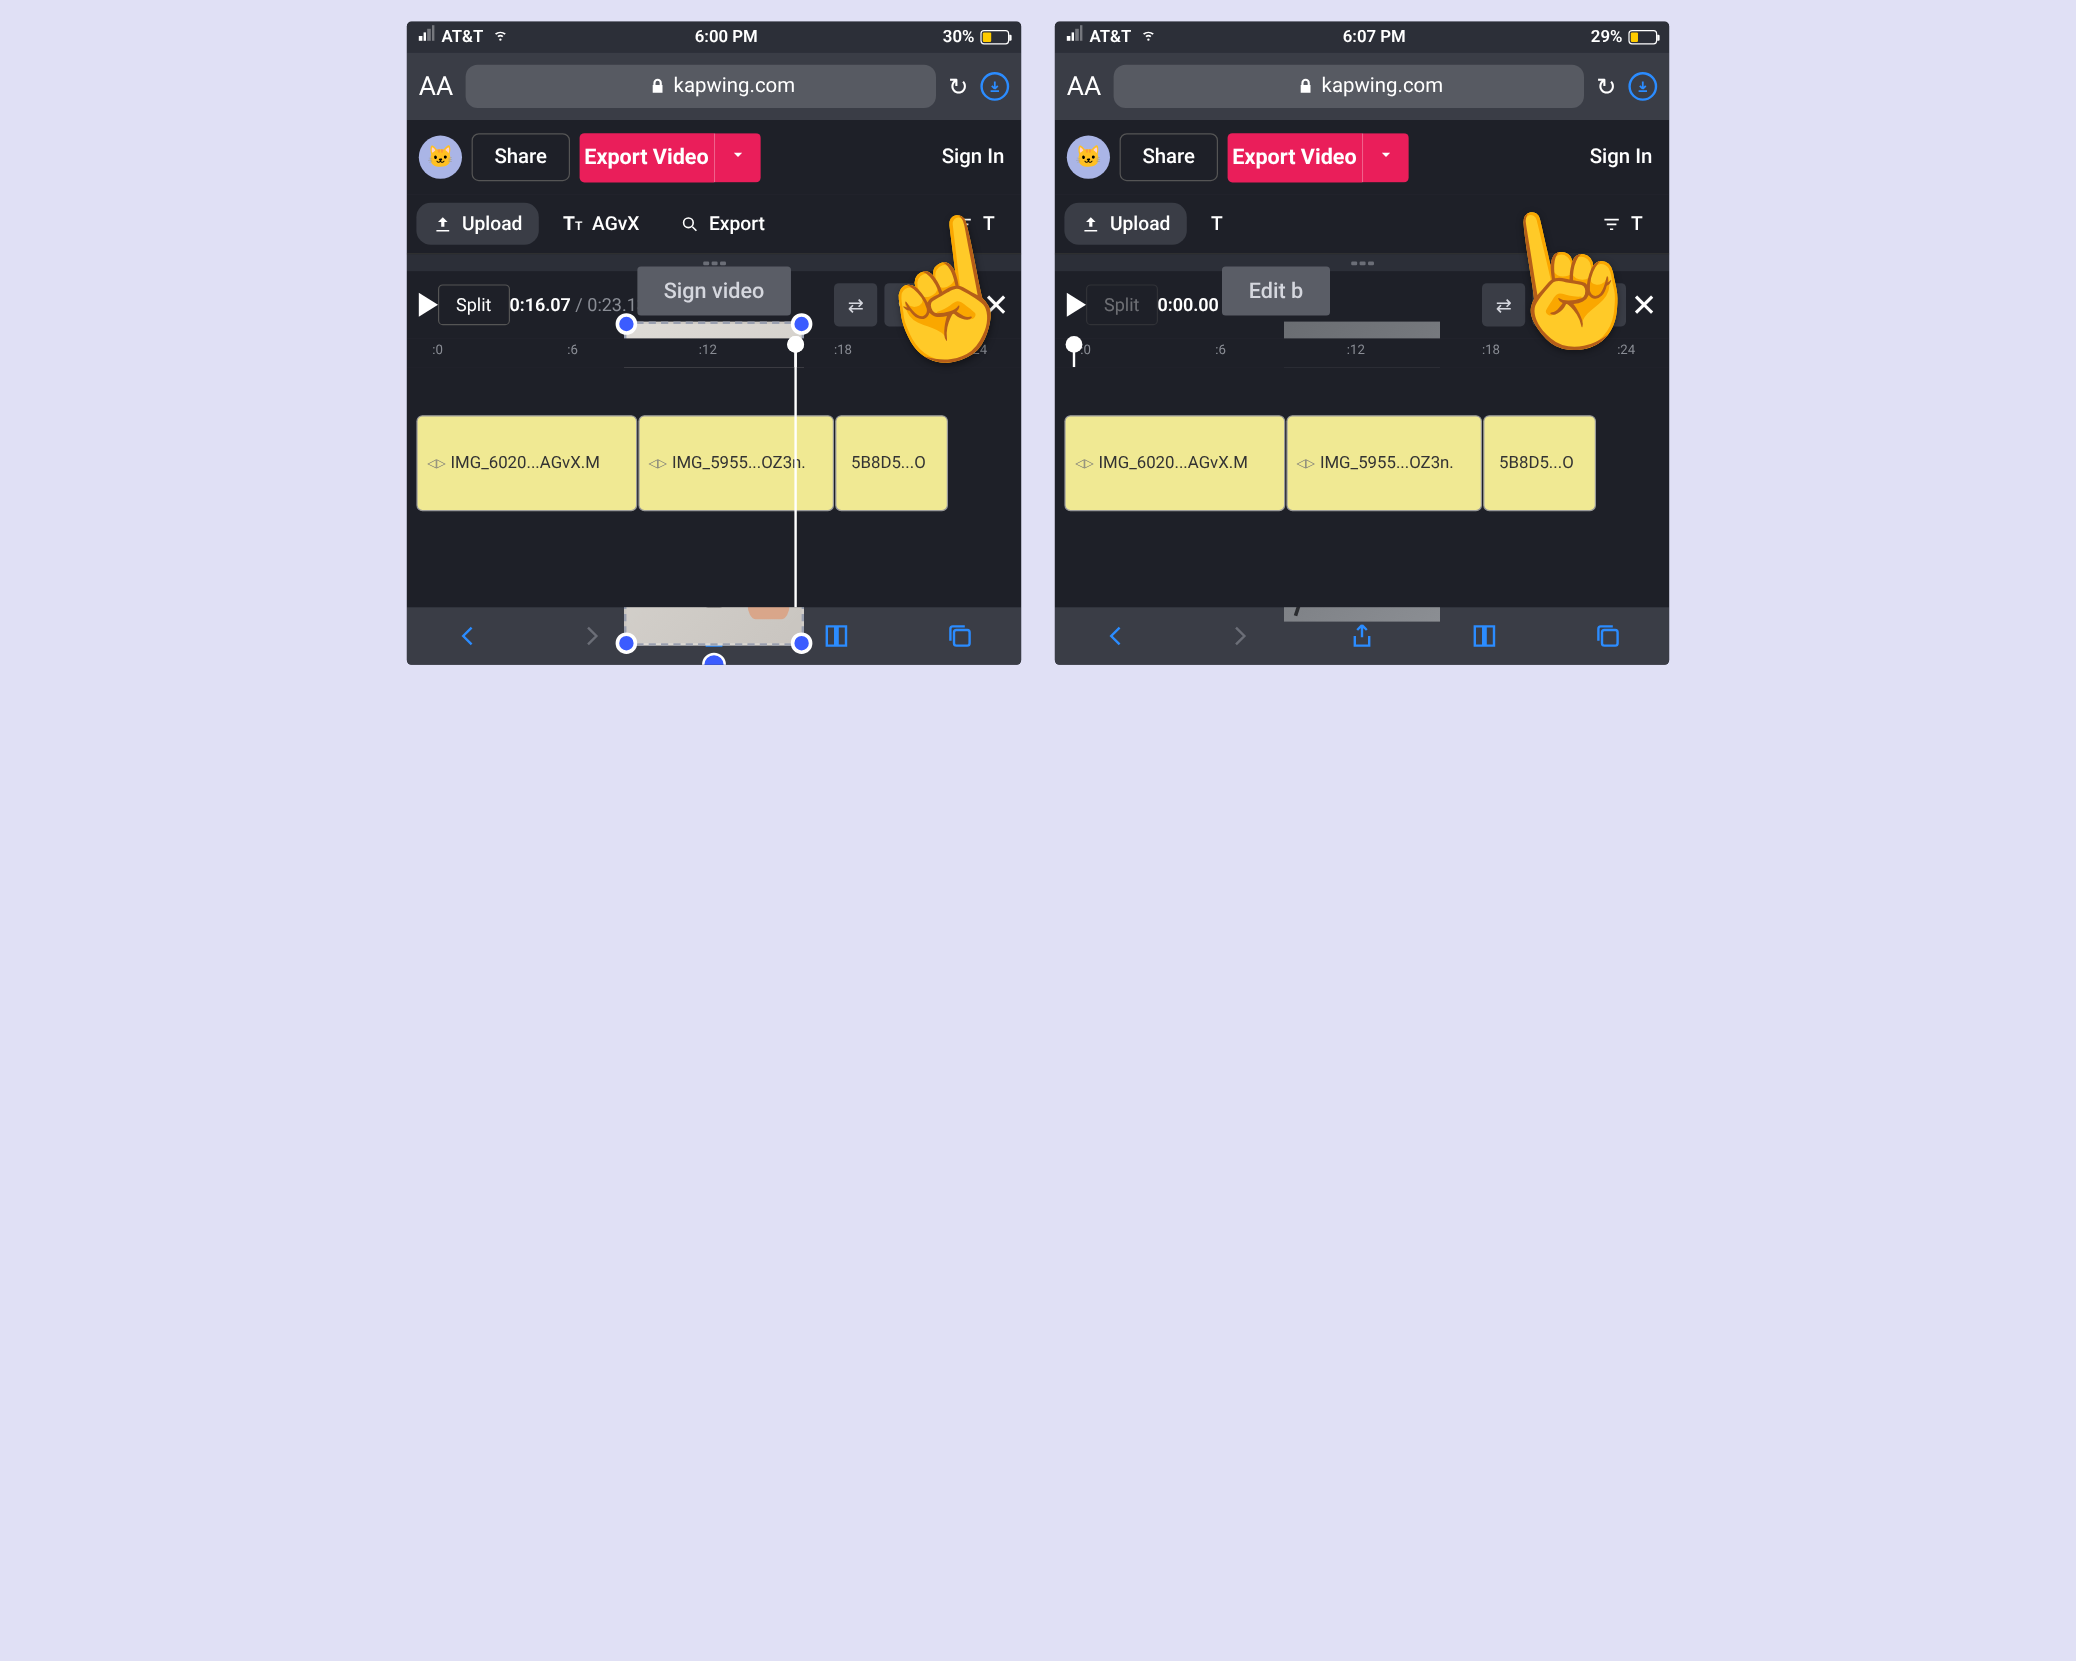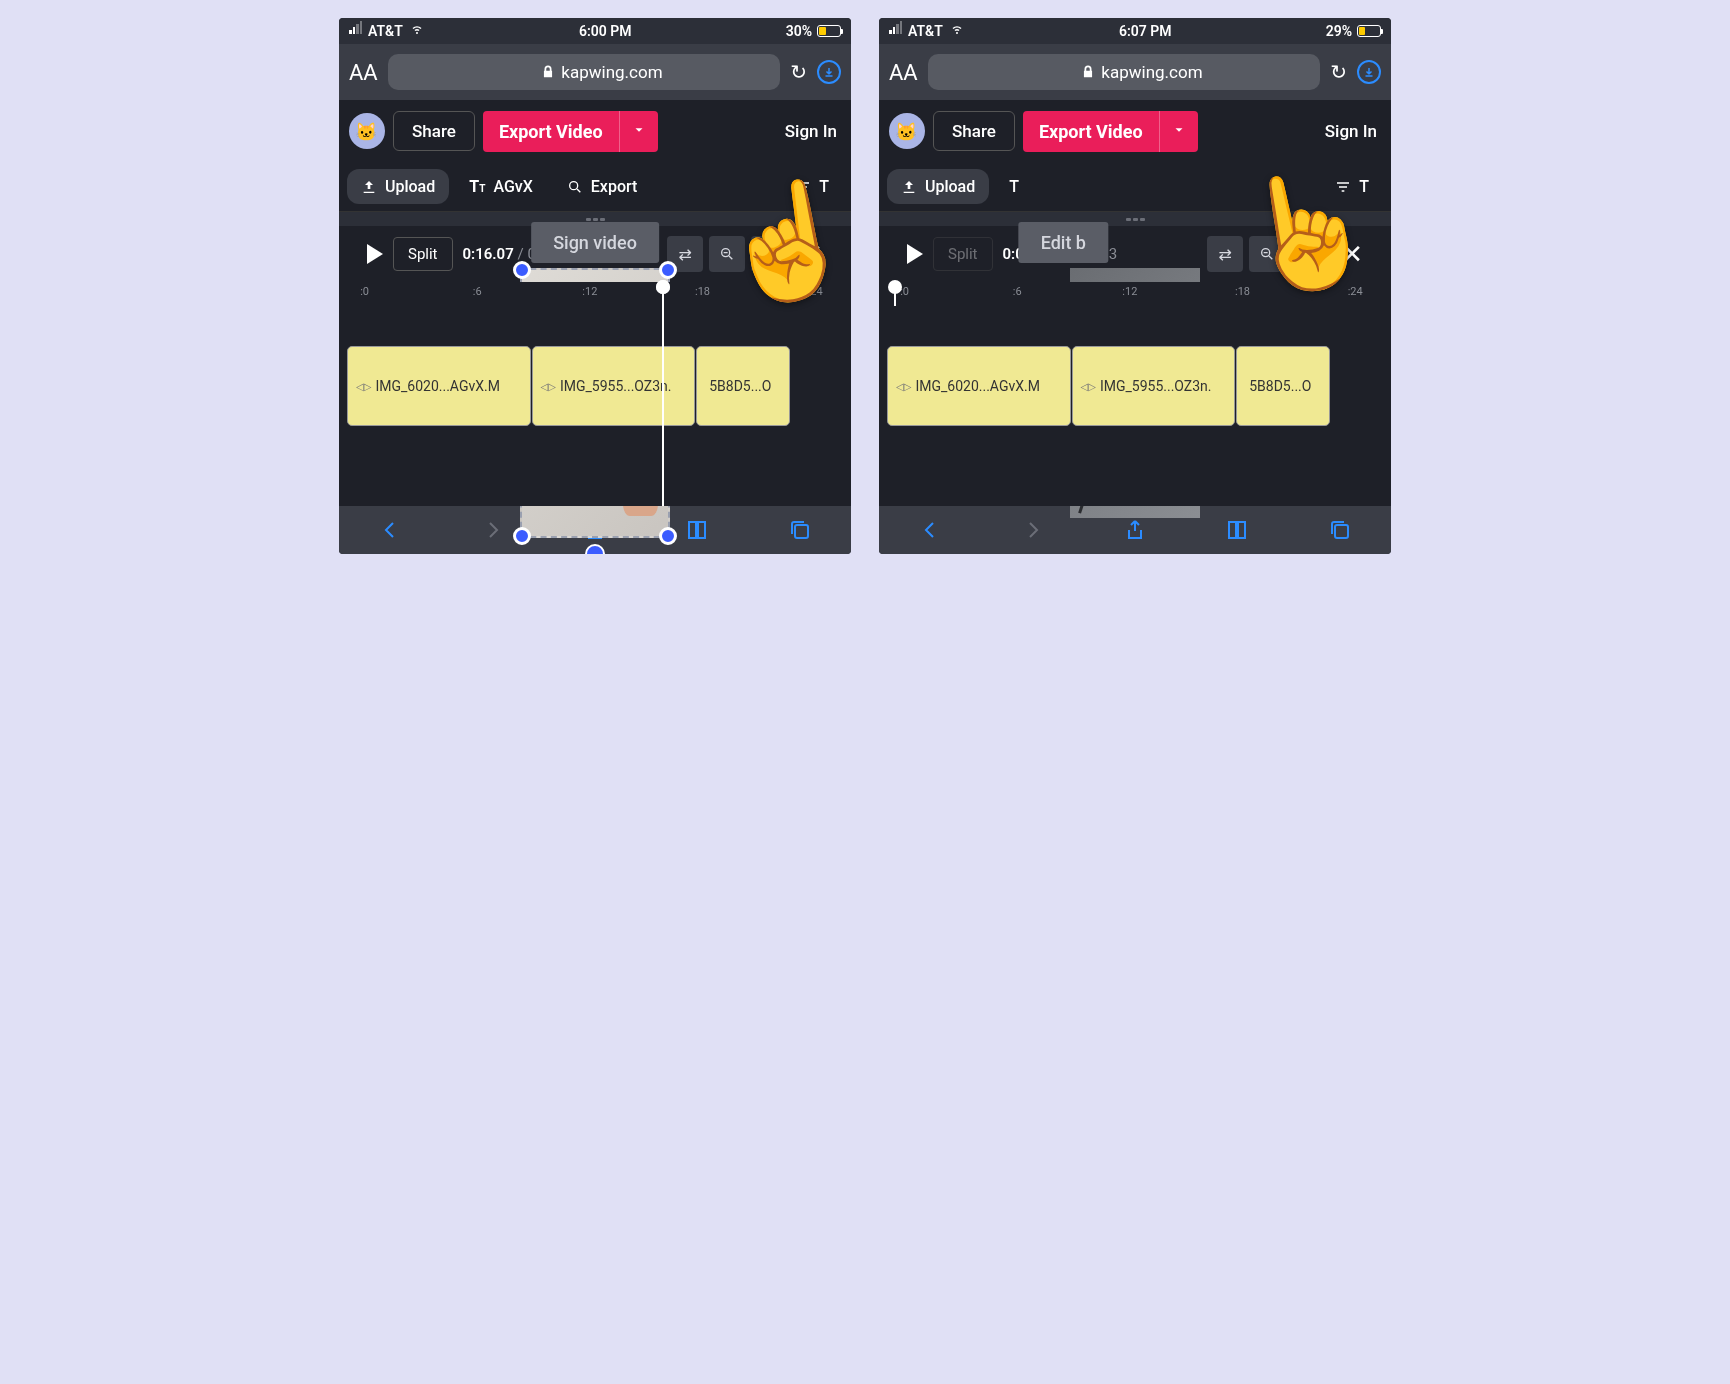--- a/index.html
+++ b/index.html
@@ -17,36 +17,36 @@
   .battery-fill { position:absolute; left:1px; top:1px; bottom:1px; width:30%; background:#ffcc00; border-radius:1px;}
   .browser-bar { background: #3a3d46; height: 56px; display: flex; align-items: center; padding: 0 10px; gap: 10px; }
   .aa { color: #fff; font-size: 22px; }
   .url-pill { flex: 1; background: #575a62; border-radius: 10px; height: 36px; display:flex; align-items:center; justify-content:center; gap:6px; color:#fff; font-size:17px;padding-left:36px;}
   .reload { color:#fff; font-size:20px;}
   .dlcircle { width:24px; height:24px; border:2px solid #2b8cff; border-radius:50%; display:flex; align-items:center; justify-content:center; color:#2b8cff;}
   .app-bar { background:#1e2028; height:62px; display:flex; align-items:center; padding:0 10px; gap:8px;}
   .avatar { width:36px; height:36px; border-radius:50%; background:#aab5e6; display:flex; align-items:center; justify-content:center; font-size:18px;}
   .share-btn { border:1px solid #555; background:transparent; color:#fff; padding:9px 18px; border-radius:6px; font-size:17px; font-weight:500;}
   .export-wrap { display:flex; }
-  .export-btn { background:#ea1e5a; color:#fff; padding:10px 16px; border:none; border-radius:4px 0 0 4px; font-size:18px; font-weight:700;}
+  .export-btn { background:#ea1e5a; color:#fff; padding:10px 4px; border:none; border-radius:4px 0 0 4px; font-size:18px; font-weight:700;}
   .export-drop { background:#ea1e5a; color:#fff; border:none; border-left:1px solid rgba(255,255,255,.3); padding:10px 12px; border-radius:0 4px 4px 0; font-size:14px;}
   .signin { color:#fff; font-size:17px; margin-left:auto; padding:0 4px; font-weight:500;}
   .tool-bar { background:#1e2028; height:50px; display:flex; align-items:center; gap:6px; padding:0 8px; border-bottom:1px solid #333;}
   .tool { display:flex; align-items:center; gap:8px; color:#fff; font-size:16px; padding:8px 14px; border-radius:5px; font-weight:500;}
   .tool.upload { background:#3a3d46;border-radius:12px; }
   .canvas { background:#424550; position:relative; flex:1; min-height:0; }
   .edit-chip { position:absolute; top:10px; left:50%; transform:translateX(-50%); background:#5a5d66; color:#d5d7de; padding:10px 22px; font-size:18px; border-radius:3px; font-weight:500;}
   .video-sel { position:absolute; top:56px; left:50%; transform:translateX(-50%); width:150px; height:270px; background:linear-gradient(135deg,#dedbd6,#c9c5c0); border:2px dashed #9aa0b0;}
   .video-sel .play { position:absolute; top:50%; left:50%; transform:translate(-50%,-50%); width:56px; height:56px; border-radius:50%; background:rgba(60,60,60,.85); display:flex; align-items:center; justify-content:center;}
   .handle { position:absolute; width:18px; height:18px; background:#3b5cff; border:3px solid #fff; border-radius:50%;}
   .h-tl{top:-9px;left:-9px;} .h-tr{top:-9px;right:-9px;} .h-bl{bottom:-9px;left:-9px;} .h-br{bottom:-9px;right:-9px;}
   .rot { position:absolute; bottom:-28px; left:50%; transform:translateX(-50%); width:20px; height:20px; background:#3b5cff; border:2px solid #fff; border-radius:50%;}
   .divider-grip { height:14px; background:#2c2f38; display:flex; align-items:center; justify-content:center;}
   .divider-grip span{ width:5px; height:3px; background:#6b6e77; margin:0 1px; border-radius:1px;}
-  .tl-controls { background:#1e2028; height:56px; display:flex; align-items:center; padding:0 28px; gap:10px; color:#fff;}
+  .tl-controls { background:#1e2028; height:56px; display:flex; align-items:center; padding:0 10px; color:#fff;}
   .play-tri { width:0;height:0;border-top:10px solid transparent;border-bottom:10px solid transparent;border-left:16px solid #fff;}
   .split-btn { border:1px solid #555; background:transparent; color:#fff; padding:7px 14px; border-radius:4px; font-size:15px;}
   .split-btn.disabled { opacity:.35; }
   .timecode { font-size:15px; }
   .timecode .cur{color:#fff;font-weight:600;} .timecode .dur{color:#8a8d95;}
   .icon-btn { background:#3a3d46; width:36px; height:36px; border-radius:4px; display:flex; align-items:center; justify-content:center; color:#d5d7de;}
   .close-x { font-size:26px; font-weight:300; margin-left:4px;}
   .ruler { background:#1e2028; height:24px; position:relative; color:#8a8d95; font-size:11px;}
   .ruler span{ position:absolute; top:3px; transform:translateX(-50%);}
   .tracks { background:#1e2028; height:200px; padding:40px 8px; position:relative;}

